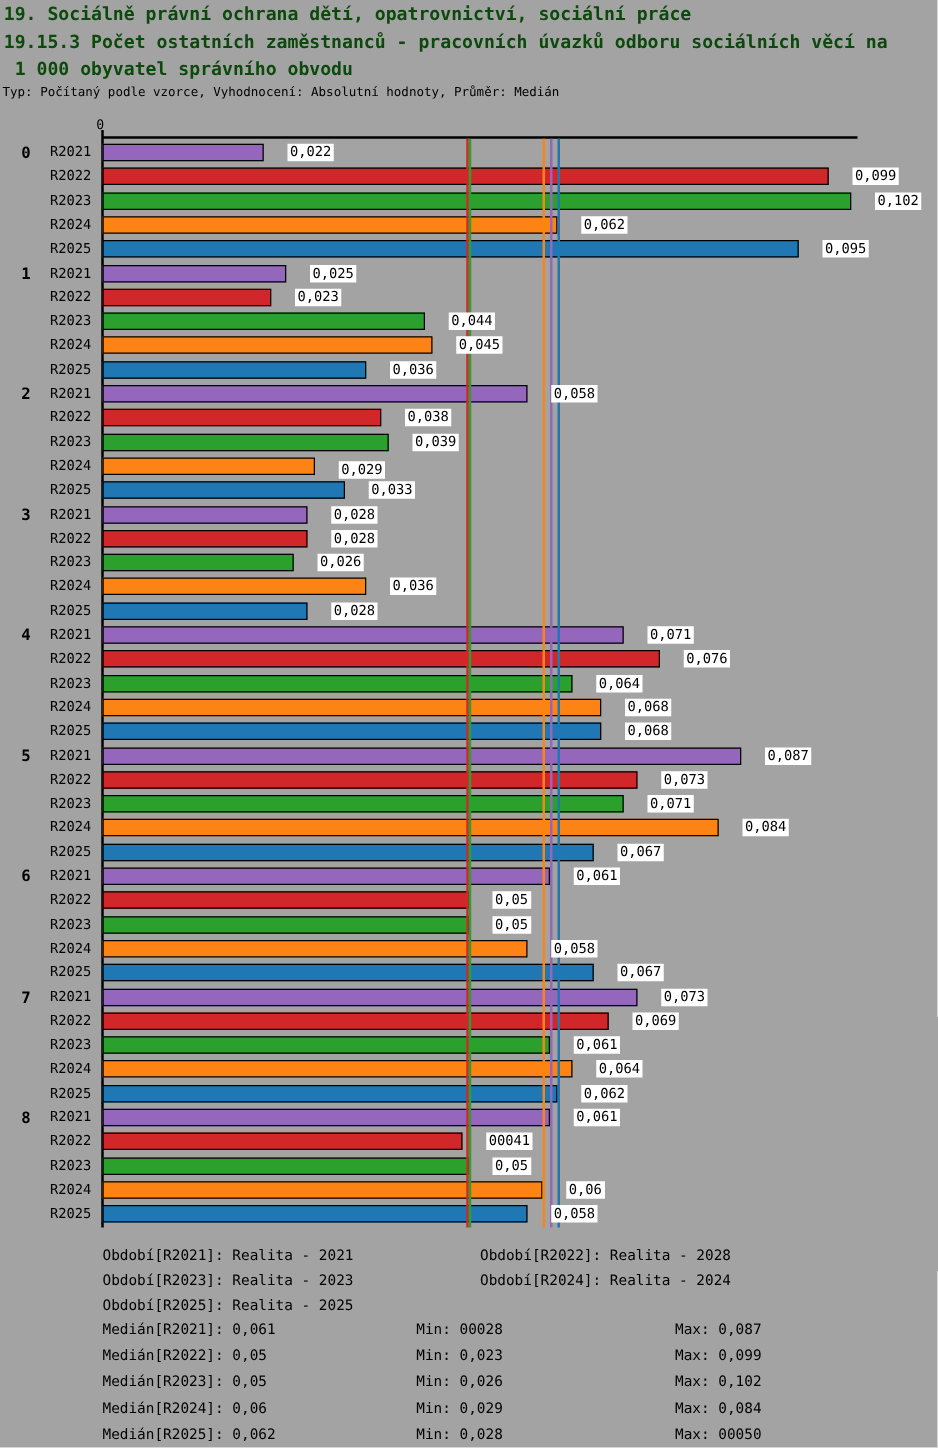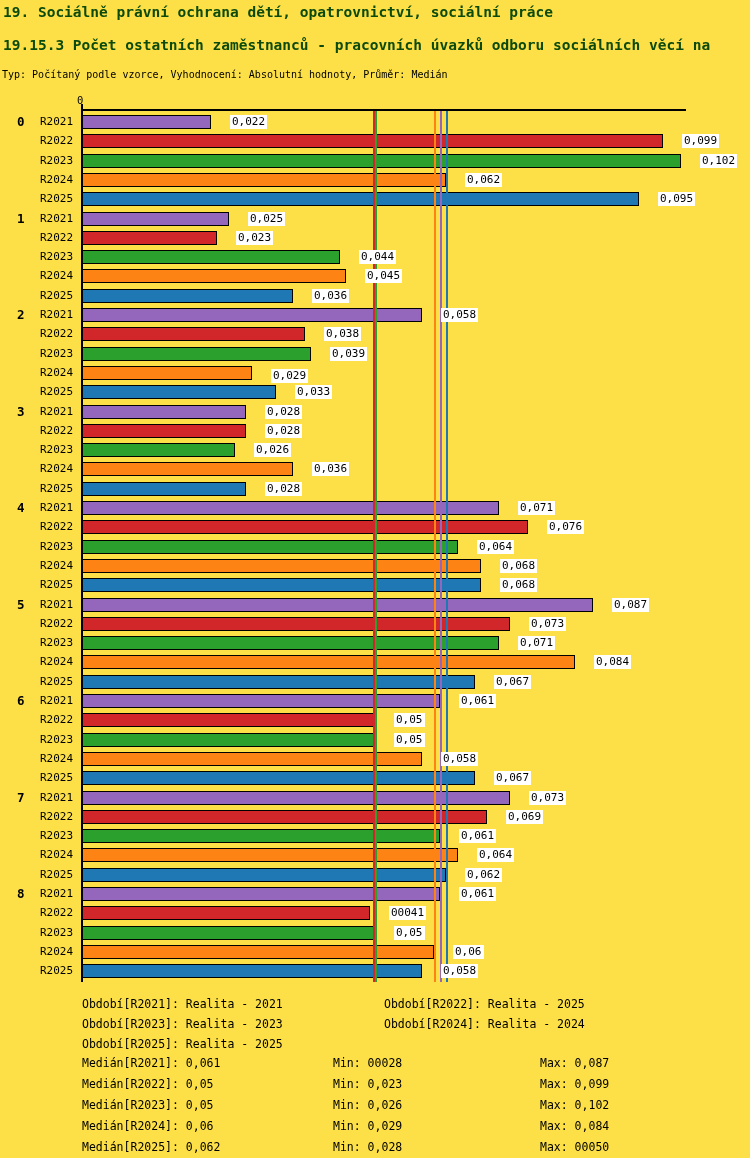--- a/index.html
+++ b/index.html
@@ -1,17 +1,17 @@
 <!DOCTYPE html>
 <html><head>
 <meta charset="utf-8">
 <style>
   html,body{margin:0;padding:0;background:#fff;}
   .canvas{
-    position:relative;width:750px;height:1158px;background:#fde047;
+    position:relative;width:750px;height:1158px;background:#a3a3a3;
     font-family:"DejaVu Sans Mono","Liberation Mono",monospace;color:#000;overflow:hidden;
   }
   .title-line{position:absolute;left:3px;font-weight:bold;font-size:14.5px;line-height:18px;white-space:pre;}
   .subtitle{position:absolute;left:2px;top:68px;font-size:10px;line-height:13px;white-space:pre;color:#000;}
   .axis-zero{position:absolute;left:77px;top:94px;font-size:10.5px;line-height:12px;}
   .axis-v{position:absolute;left:81px;top:104px;width:2px;height:878px;background:#000;}
   .axis-h{position:absolute;left:82px;top:109px;width:604px;height:2px;background:#000;}
   .grouplabel{position:absolute;left:17px;font-size:12.5px;font-weight:bold;line-height:14px;z-index:3;}
   .rowlabel{position:absolute;left:40px;font-size:11px;line-height:14px;z-index:3;}
   .bar{position:absolute;border:1px solid #000;box-sizing:border-box;height:14px;z-index:1;}
@@ -19,21 +19,22 @@
   .val{position:absolute;font-size:11px;line-height:14px;background:#fff;padding:0 2px;z-index:3;white-space:pre;margin-left:16px;}
   .legend-item{position:absolute;font-size:11.5px;line-height:14px;white-space:pre;text-align:center;}
   .stat-cell{position:absolute;font-size:11.5px;line-height:14px;white-space:pre;}
 </style>
 </head>
 <body>
 
 <div class="canvas">
 
   <div class="title-line" style="top: 3px; color: rgb(12, 74, 12);">19. Sociálně právní ochrana dětí, opatrovnictví, sociální práce</div>
-  <div class="title-line" style="top: 36px; color: rgb(12, 74, 12); text-align: right;">19.15.3 Počet ostatních zaměstnanců - pracovních úvazků odboru sociálních věcí na</div>
+  <div class="title-line" style="top: 25px; color: rgb(12, 74, 12); text-align: right;">19.15.3 Počet ostatních zaměstnanců - pracovních úvazků odboru sociálních věcí na</div>
+  <div class="title-line" style="top: 47px; color: rgb(12, 74, 12);"> 1 000 obyvatel správního obvodu</div>
   <div class="subtitle">Typ: Počítaný podle vzorce, Vyhodnocení: Absolutní hodnoty, Průměr: Medián</div>
 
   <div class="axis-zero">0</div>
   <div class="axis-v"></div>
   <div class="axis-h"></div>
 
   <div id="plot">
       <div class="mline" style="left: 440px; background: rgb(148, 103, 189);"></div>
       <div class="mline" style="left: 373px; background: rgb(210, 39, 42);"></div>
       <div class="mline" style="left: 375px; background: rgb(44, 160, 44);"></div>
@@ -179,21 +180,21 @@
       <div class="val" style="left: 378px; top: 926px;">0,05</div>
       <div class="rowlabel" style="top: 945px;">R2024</div>
       <div class="bar" style="left: 82px; top: 945px; width: 352px; background: rgb(253, 132, 20);"></div>
       <div class="val" style="left: 437px; top: 945px;">0,06</div>
       <div class="rowlabel" style="top: 964px;">R2025</div>
       <div class="bar" style="left: 82px; top: 964px; width: 340px; background: rgb(31, 119, 180);"></div>
       <div class="val" style="left: 425px; top: 964px;">0,058</div>
     </div>
 
   <div class="legend-item" style="left:82px;top:997px">Období[R2021]: Realita - 2021</div>
-  <div class="legend-item" style="left:384px;top:997px">Období[R2022]: Realita - 2025</div>
+  <div class="legend-item" style="left:384px;top:997px">Období[R2022]: Realita - 2028</div>
   <div class="legend-item" style="left:82px;top:1017px">Období[R2023]: Realita - 2023</div>
   <div class="legend-item" style="left:384px;top:1017px">Období[R2024]: Realita - 2024</div>
   <div class="legend-item" style="left:82px;top:1037px">Období[R2025]: Realita - 2025</div>
 
   <div class="stat-cell" style="left:82px;top:1056px">Medián[R2021]: 0,061</div>
   <div class="stat-cell" style="left:333px;top:1056px">Min: 00028</div>
   <div class="stat-cell" style="left:540px;top:1056px">Max: 0,087</div>
 
   <div class="stat-cell" style="left:82px;top:1077px">Medián[R2022]: 0,05</div>
   <div class="stat-cell" style="left:333px;top:1077px">Min: 0,023</div>

